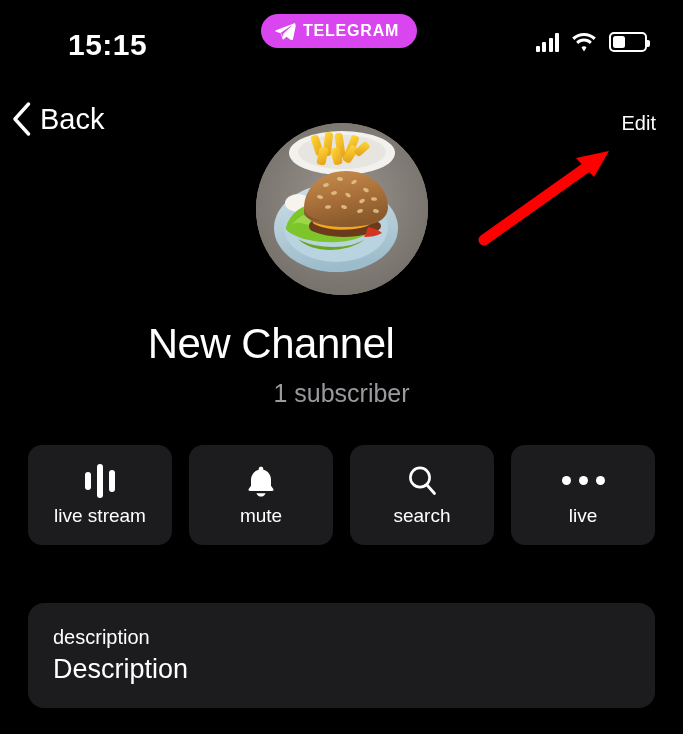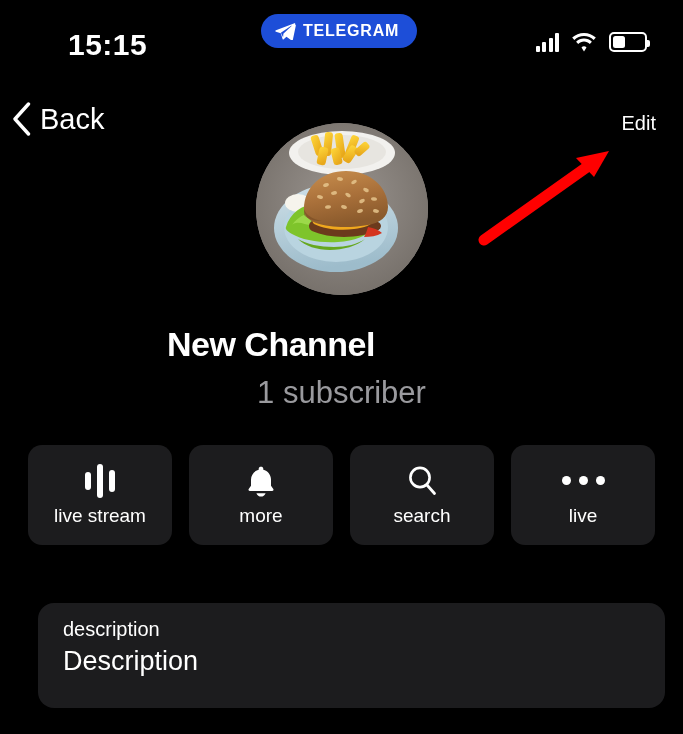--- a/index.html
+++ b/index.html
@@ -39,21 +39,21 @@
     color: #ffffff;
     line-height: 34px;
   }
   .telegram-pill {
     position: absolute;
     left: 261px;
     top: 14px;
     height: 34px;
     padding: 0 18px 0 14px;
     border-radius: 17px;
-    background: #1d4ed8;
+    background: #d946ef;
     display: flex;
     align-items: center;
     gap: 7px;
   }
   .telegram-pill .plane {
     width: 21px;
     height: 18px;
     display: block;
   }
   .telegram-pill .tg-label {
@@ -162,33 +162,33 @@
   }
   .avatar svg { display: block; width: 172px; height: 172px; }
 
   
   .channel-title {
     position: absolute;
     top: 320px;
     left: 0;
     width: 542px;
     text-align: center;
-    font-size: 34px;
-    font-weight: bold;
+    font-size: 42px;
+    font-weight: normal;
     color: #ffffff;
     letter-spacing: -0.5px;
     line-height: 48px;
   }
   .channel-subtitle {
     position: absolute;
     top: 378px;
     left: 0;
     width: 683px;
     text-align: center;
-    font-size: 31px;
+    font-size: 25px;
     color: #9a9a9e;
     line-height: 30px;
   }
 
   
   .actions {
     position: absolute;
     top: 445px;
     left: 28px;
     width: 627px;
@@ -251,23 +251,22 @@
   
   .desc-card {
     position: absolute;
     left: 28px;
     top: 603px;
     width: 627px;
     height: 105px;
     background: #1c1c1e;
     border-radius: 16px;
     box-sizing: border-box;
-    padding: 14px 0 0 25px;
+    padding: 22px 0 0 25px;
     cursor: pointer;
-    margin-left: 10px;
   }
   .desc-label {
     font-size: 20px;
     color: #ffffff;
     line-height: 24px;
   }
   .desc-value {
     font-size: 27px;
     color: #ffffff;
     line-height: 32px;
@@ -413,21 +412,21 @@
       <span class="btn-label">live stream</span>
     </div>
 
     <div class="action-btn">
       <span class="ic">
         <svg width="32" height="34" viewBox="0 0 32 34">
           <path d="M16 2.4c-1.3 0-2.3 1-2.3 2.3v1.1C9.2 6.9 6 10.9 6 15.6v6.1l-2.3 3.4c-0.5 0.8 0 1.8 1 1.8h22.6c1 0 1.5-1 1-1.8L26 21.7v-6.1c0-4.7-3.2-8.7-7.7-9.8V4.7c0-1.3-1-2.3-2.3-2.3z" fill="#ffffff"></path>
           <path d="M11.4 29.2c0.9 2.2 2.6 3.4 4.6 3.4s3.7-1.2 4.6-3.4z" fill="#ffffff"></path>
         </svg>
       </span>
-      <span class="btn-label">more</span>
+      <span class="btn-label">mute</span>
     </div>
 
     <div class="action-btn">
       <span class="ic">
         <svg width="32" height="34" viewBox="0 0 32 34">
           <circle cx="14" cy="13.5" r="9.6" fill="none" stroke="#ffffff" stroke-width="2.6"></circle>
           <path d="M21 21 28.5 29.5" stroke="#ffffff" stroke-width="2.8" stroke-linecap="round"></path>
         </svg>
       </span>
       <span class="btn-label">search</span>

